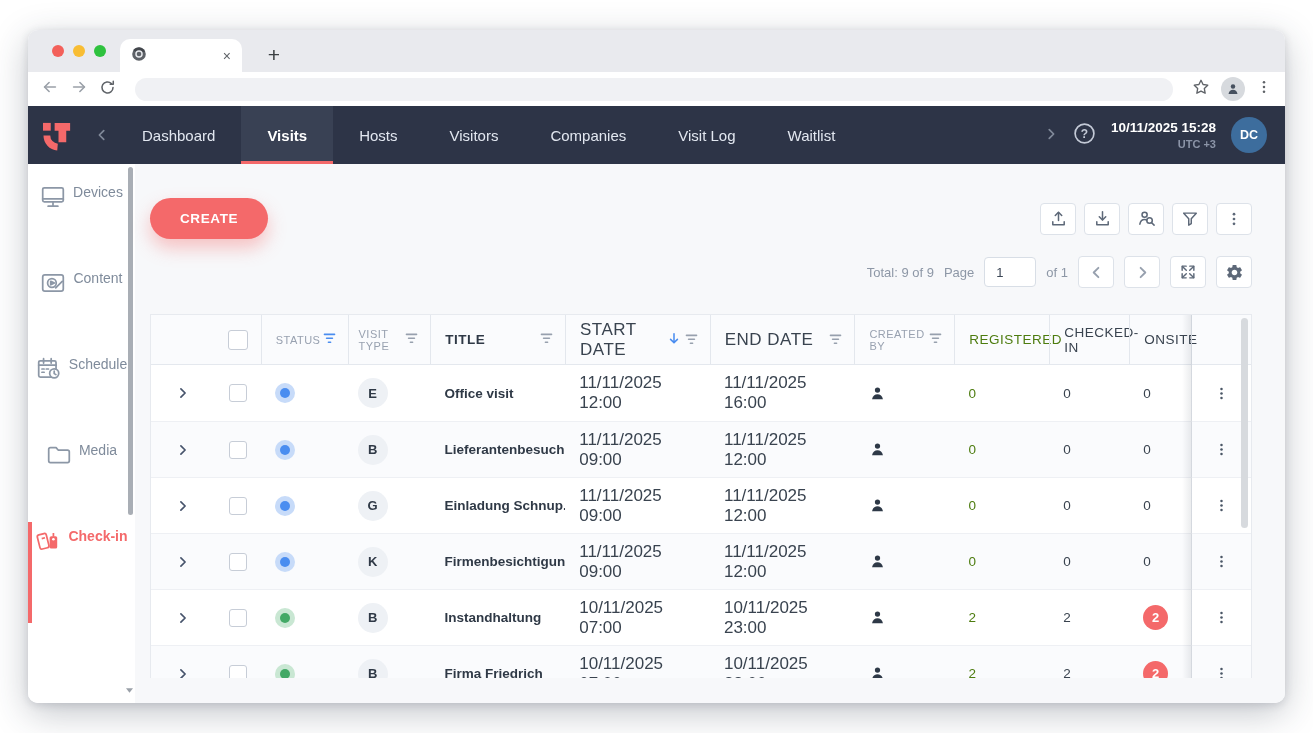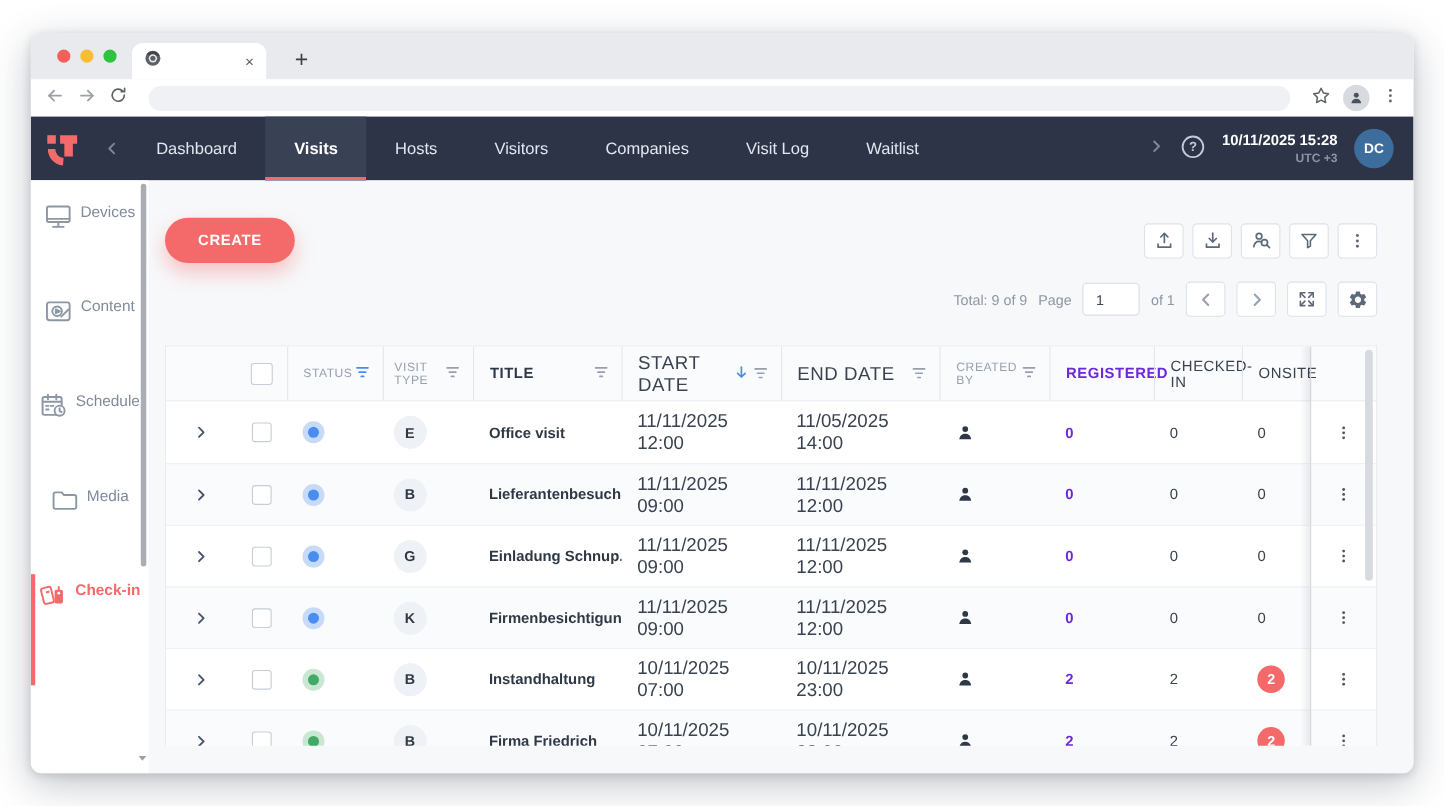--- a/index.html
+++ b/index.html
@@ -64,21 +64,21 @@
   .hcell { display:flex; align-items:center; padding:0 12px 0 14px; height:100%; }
   .hcell.sep { border-left:1px solid #e3e7ed; }
   .hicons { margin-left:auto; display:flex; gap:5px; align-items:center; }
   .trow { display:flex; height:56px; border-top:1px solid #eef0f4; background:#fff; }
   .trow:first-child { border-top:none; }
   .trow.alt { background:#fafbfd; }
   .cell { display:flex; align-items:center; padding:0 12px 0 14px; height:100%; }
   .c-exp{width:64px; justify-content:center; padding:0;} .c-chk{width:46px; justify-content:center; padding:0;}
   .c-status{width:87px;} .c-type{width:83px; padding-left:10px;} .c-title{width:135px; font-weight:bold; color:#2f3946; font-size:13.5px; white-space:nowrap; overflow:hidden;gap:36px;}
   .c-start,.c-end{width:145px; font-size:17px; color:#39434f;}
-  .c-by{width:100px;} .c-reg{width:95px; font-size:13.5px; color:#6d28d9;font-weight:bold;} .c-chin{width:80px; font-size:13.5px; color:#39434f;}
+  .c-by{width:100px;} .c-reg{width:95px; font-size:13.5px; color:#4d7c0f;} .c-chin{width:80px; font-size:13.5px; color:#39434f;}
   .c-on{width:62px; font-size:13.5px; color:#39434f;}
   .c-act{width:60px; justify-content:center; border-left:1px solid #e7eaef; padding:0;}
   .cb { width:18px; height:18px; border:1.5px solid #c7cdd7; border-radius:3px; background:#fff; }
   .cb-lg { width:20px; height:20px; }
   .dot { width:10px; height:10px; border-radius:50%; margin-left:5px; }
   .dot.blue { background:#4a8df0; box-shadow:0 0 0 5px #c7dbf9; }
   .dot.green { background:#43a966; box-shadow:0 0 0 5px #c9e7d3; }
   .badge-type { width:30px; height:30px; border-radius:50%; background:#eef1f5; color:#2f3946; font-weight:bold;
                 font-size:13px; display:flex; align-items:center; justify-content:center; }
   .onsite-badge { width:25px; height:25px; border-radius:50%; background:#f4696a; color:#fff; font-size:13px; font-weight:bold;
@@ -391,21 +391,21 @@
                 <div class="cb"></div>
               </div>
               <div class="cell c-status">
                 <span class="dot blue"></span>
               </div>
               <div class="cell c-type">
                 <span class="badge-type">E</span>
               </div>
               <div class="cell c-title">Office visit</div>
               <div class="cell c-start">11/11/2025 12:00</div>
-              <div class="cell c-end">11/05/2025 14:00</div>
+              <div class="cell c-end">11/11/2025 16:00</div>
               <div class="cell c-by">
                 <svg width="17" height="17" viewBox="0 0 20 20" fill="#2e3947">
                   <circle cx="10" cy="6" r="3.1"></circle>
                   <path d="M3.6 16.8c.7-4.1 3.3-5.9 6.4-5.9s5.7 1.8 6.4 5.9z"></path>
                 </svg>
               </div>
               <div class="cell c-reg">0</div>
               <div class="cell c-chin">0</div>
               <div class="cell c-on">
                 <span>0</span>

